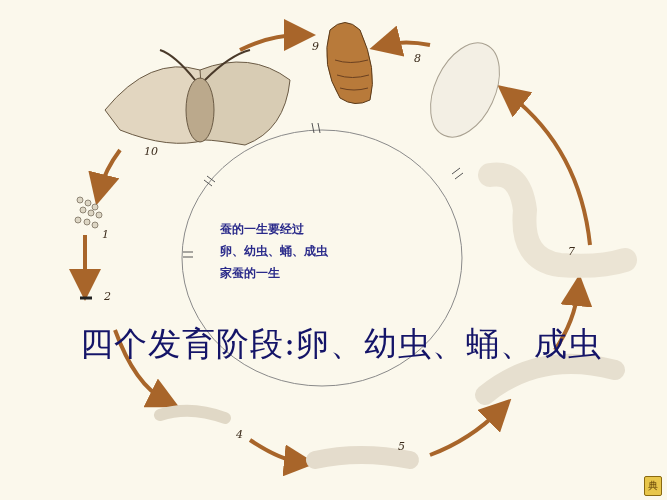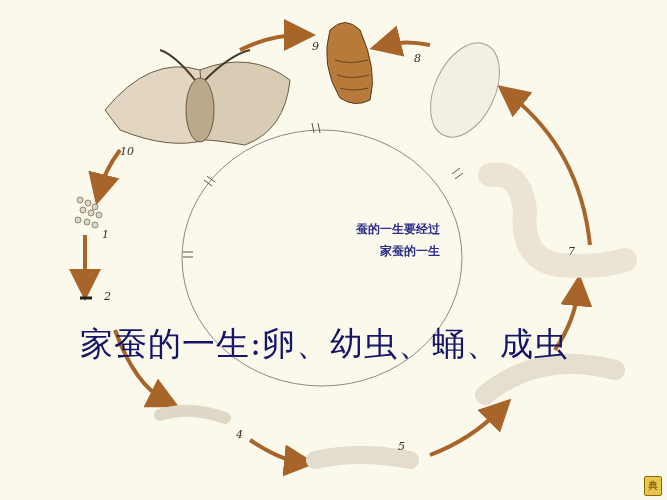--- a/index.html
+++ b/index.html
@@ -1,19 +1,19 @@
 <!DOCTYPE html>
 <html><head>
 <meta charset="utf-8">
 <style>
   html,body{margin:0;padding:0;}
   body{width:667px;height:500px;background:#fbf8ec;position:relative;overflow:hidden;font-family:"DejaVu Serif",serif;}
   .stage{position:absolute;left:0;top:0;width:667px;height:500px;}
   .lbl{position:absolute;font-family:"DejaVu Serif",serif;font-style:italic;font-size:11px;color:#3a2a1a;}
-  .center-text{position:absolute;left:220px;top:218px;width:220px;text-align:right;color:#2a2a8a;font-weight:bold;font-size:12px;line-height:22px;font-family:"DejaVu Serif",serif;}
+  .center-text{position:absolute;left:220px;top:218px;width:220px;text-align:left;color:#2a2a8a;font-weight:bold;font-size:12px;line-height:22px;font-family:"DejaVu Serif",serif;}
   .title{position:absolute;left:80px;top:322px;font-size:33px;color:#141468;font-family:"DejaVu Serif",serif;white-space:nowrap;letter-spacing:1px;}
   .badge{position:absolute;left:644px;top:476px;width:16px;height:18px;background:#e8c64a;border:1px solid #8a6a10;border-radius:2px;font-size:10px;text-align:center;line-height:18px;color:#5a3a00;font-family:"DejaVu Sans",sans-serif;}
 </style>
 </head>
 <body>
 
 <div class="stage">
   <svg width="667" height="500" style="position:absolute;left:0;top:0">
     <defs>
       <marker id="ah" markerWidth="8" markerHeight="8" refX="4" refY="4" orient="auto">
@@ -73,27 +73,28 @@
     <path d="M80 298 L92 298" stroke="#222" stroke-width="3"></path>
 
     <path d="M160 415 Q190 405 225 418" stroke="#e0d8c6" stroke-width="12" fill="none" stroke-linecap="round"></path>
     <path d="M315 460 Q360 450 410 460" stroke="#e4dccc" stroke-width="18" fill="none" stroke-linecap="round"></path>
     <path d="M485 395 Q540 350 615 370" stroke="#e6dfcf" stroke-width="20" fill="none" stroke-linecap="round"></path>
     <path d="M490 175 Q520 170 525 210 Q520 260 560 265 Q600 268 625 260" stroke="#ebe4d4" stroke-width="24" fill="none" stroke-linecap="round"></path>
   </svg>
 
   <span class="lbl" style="left:312px;top:40px">9</span>
   <span class="lbl" style="left:414px;top:52px">8</span>
-  <span class="lbl" style="left:120px;top:145px">10</span>
+  <span class="lbl" style="left:144px;top:145px">10</span>
   <span class="lbl" style="left:102px;top:228px">1</span>
   <span class="lbl" style="left:104px;top:290px">2</span>
   <span class="lbl" style="left:236px;top:428px">4</span>
   <span class="lbl" style="left:398px;top:440px">5</span>
   <span class="lbl" style="left:568px;top:245px">7</span>
 
   <div class="center-text">
     <div>蚕的一生要经过</div>
+    <div>卵、幼虫、蛹、成虫</div>
     <div>家蚕的一生</div>
   </div>
 
-  <div class="title">家蚕的一生:卵、幼虫、蛹、成虫</div>
+  <div class="title">四个发育阶段:卵、幼虫、蛹、成虫</div>
   <div class="badge">典</div>
 </div>
 
 </body></html>

